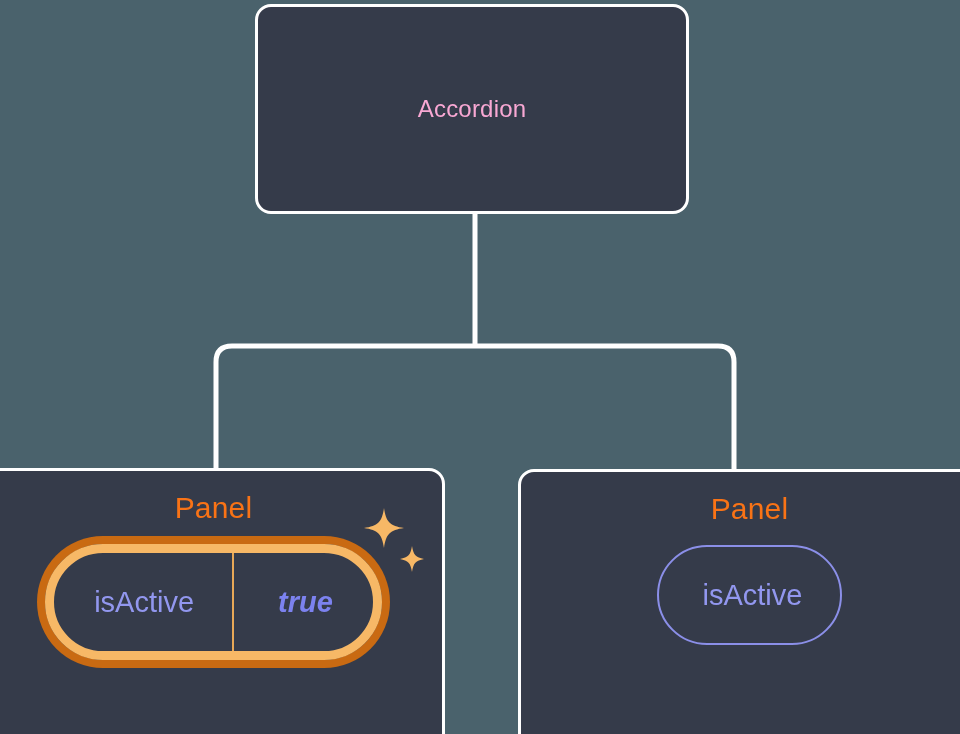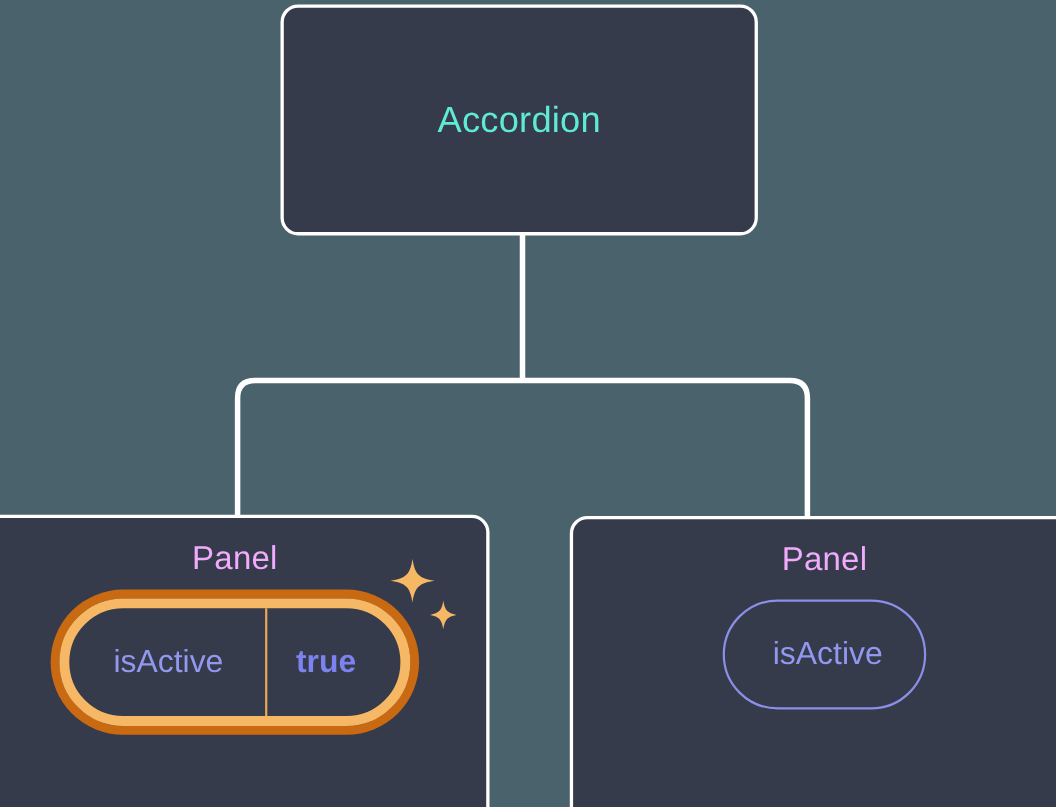--- a/index.html
+++ b/index.html
@@ -46,22 +46,22 @@
     left: 255px;
     top: 4px;
     width: 434px;
     height: 210px;
     display: flex;
     align-items: center;
     justify-content: center;
   }
 
   .node-title-root {
-    color: #5eead4;
-    font-size: 33px;
+    color: #f9a8d4;
+    font-size: 24px;
     font-weight: 400;
     letter-spacing: 0.2px;
   }
 
   .node-panel {
     display: flex;
     flex-direction: column;
     align-items: center;
   }
 
@@ -73,21 +73,21 @@
   }
 
   .node-panel-right {
     left: 518px;
     top: 469px;
     width: 463px;
     height: 290px;
   }
 
   .node-title-panel {
-    color: #f0abfc;
+    color: #f97316;
     font-size: 30px;
     font-weight: 400;
     margin-top: 20px;
     letter-spacing: 0.2px;
   }
 
   
   .badge-wrap {
     position: relative;
     margin-top: 19px;
@@ -112,23 +112,24 @@
     color: #9297ef;
     box-sizing: border-box;
   }
 
   .badge-key {
     padding: 0 38px 0 44px;
     min-width: 170px;
   }
 
   .badge-val {
-    padding: 0 44px 0 26px;
+    padding: 0 44px 0 44px;
     min-width: 100px;
     border-left: 2px solid #8b8fe8;
+    font-style: italic;
   }
 
   
   .badge-wrap.is-highlighted .badge {
     border: 9px solid #f7b866;
     box-shadow: 0 0 0 8px #c96a12;
     height: 116px;
     border-radius: 58px;
   }
 

